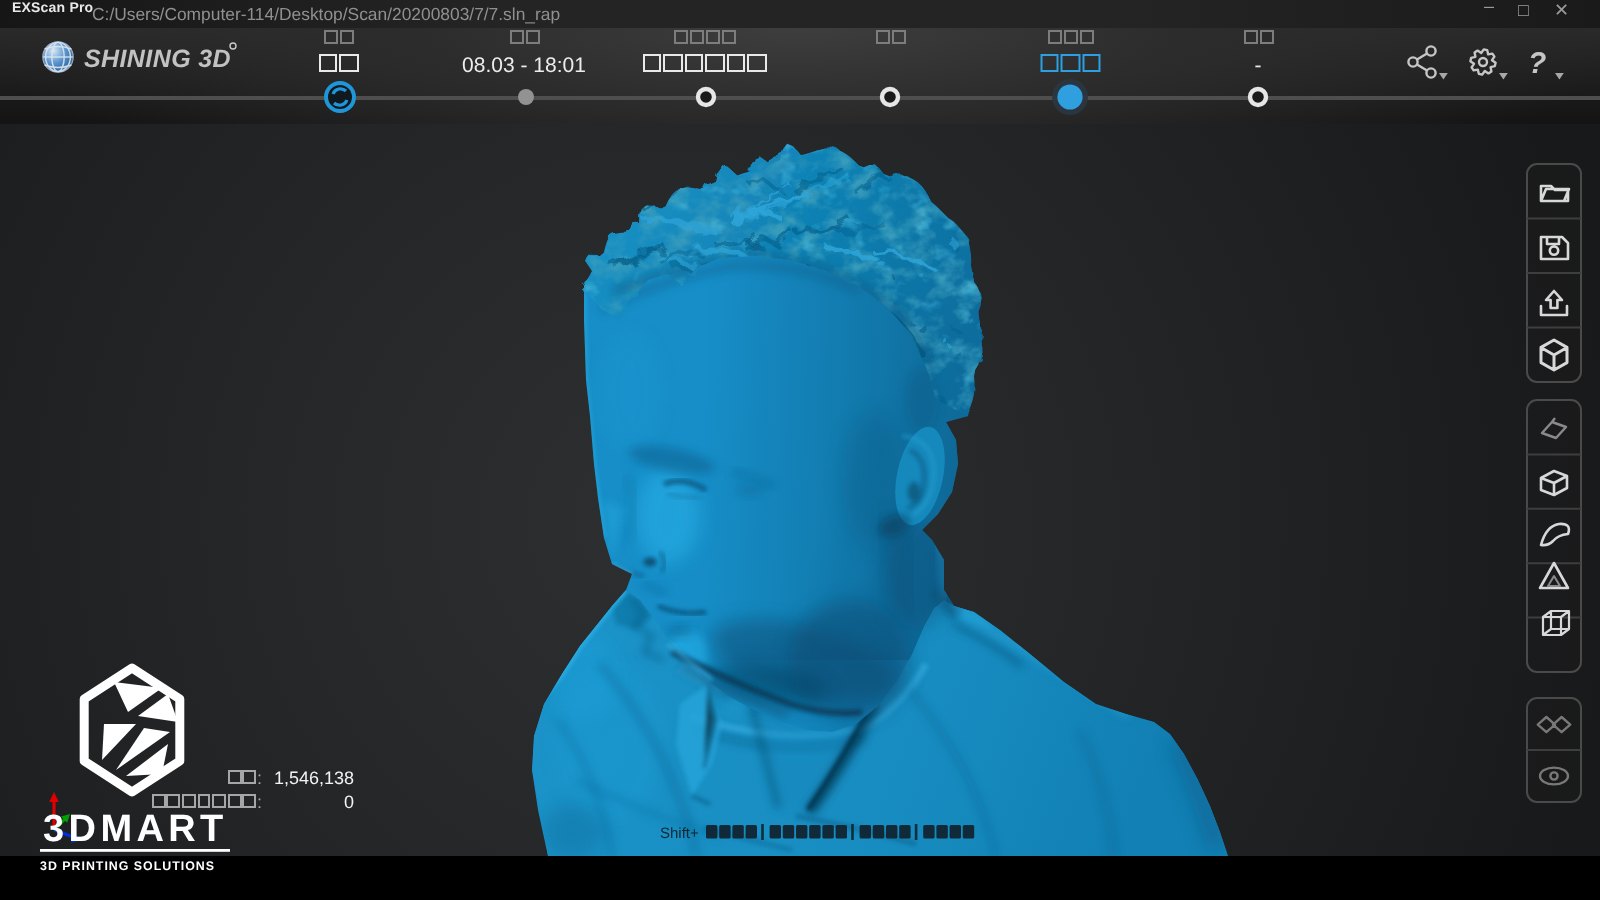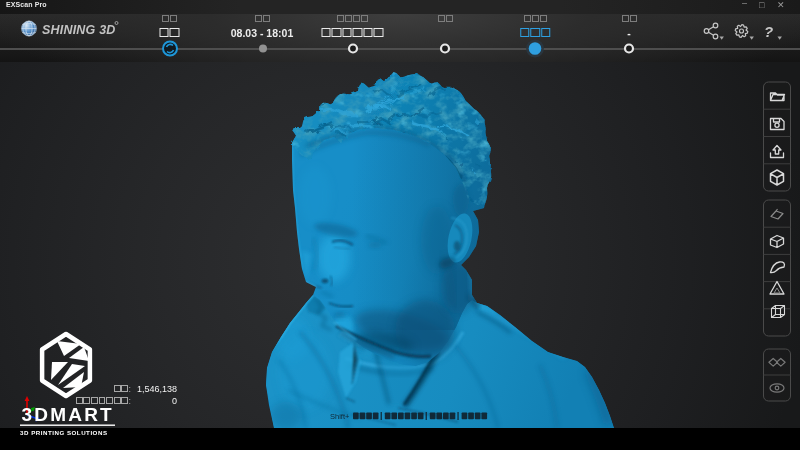--- a/index.html
+++ b/index.html
@@ -7,21 +7,21 @@
 #titlebar{position:absolute;left:0;top:0;width:800px;height:14px;
  background:linear-gradient(90deg,#161616,#242424 30%,#242424 70%,#1a1a1a);}
 #titlebar .t1{position:absolute;left:6px;top:1px;font-size:7px;font-weight:bold;color:#e8e8e8;letter-spacing:0.1px;}
 #titlebar .t2{position:absolute;left:46px;top:1.5px;font-size:8.7px;color:#909090;}
 .winbtn{position:absolute;top:0px;color:#9a9a9a;font-size:9px;}
 #header{position:absolute;left:0;top:14px;width:800px;height:48px;
  background:radial-gradient(ellipse 420px 90px at 400px 0px,#3e3e3e 0%,#2c2c2c 45%,rgba(30,30,30,0) 100%),
  linear-gradient(#2a2a2a,#1a1a1a 70%,#141414);}
 #pline{position:absolute;left:0;top:48px;width:800px;height:1.5px;background:#4e4e4e;}
 .navlab{position:absolute;top:1px;transform:translateX(-50%);color:#7d7d7d;font-size:8px;white-space:nowrap;}
-.navval{position:absolute;top:12.5px;transform:translateX(-50%);color:#ececec;font-size:10.5px;font-weight:bold;white-space:nowrap;}
+.navval{position:absolute;top:12.5px;transform:translateX(-50%);color:#ececec;font-size:10.5px;font-weight:normal;white-space:nowrap;}
 
 .cj{display:inline-block;box-sizing:border-box;vertical-align:middle;position:relative;top:-1px;}
 .navlab .cj{width:7px;height:7px;border:1px solid #7d7d7d;margin:0 0.5px;}
 .navval .cj{width:9.5px;height:9.5px;border:1.5px solid #e9e9e9;margin:0 0.5px;}
 .navval.blue{color:#2da0e2;}
 .navval.blue .cj{border-color:#2da0e2;}
 #viewport{position:absolute;left:0;top:62px;width:800px;height:366px;}
 #blackbar{position:absolute;left:0;top:428px;width:800px;height:22px;background:#000;}
 .stat{position:absolute;font-size:9px;white-space:nowrap;}
 .sl{right:669px;color:#a6a6a6;}
@@ -298,20 +298,21 @@
  <path d="M771.5,308.5 l4,-3 h9 l-4,3 z M771.5,308.5 h9 v9 l4,-3 v-9 M771.5,308.5 v9 h9 M780.5,317.5 l4,-3 M771.5,317.5 l4,-3 h9 M775.5,305.5 v9" stroke-width="1.1"></path>
 </g>
 <g stroke="#787878" stroke-width="1.2" fill="none" stroke-linejoin="round">
  <path d="M773.2,358.5 l4.3,3.8 l-4.3,3.8 l-4.3,-3.8 z M780.8,358.5 l4.3,3.8 l-4.3,3.8 l-4.3,-3.8 z"></path>
  <ellipse cx="777" cy="388" rx="7" ry="4.2"></ellipse>
  <circle cx="777" cy="388" r="1.8"></circle>
 </g>
 </svg>
 <div id="titlebar">
  <span class="t1">EXScan Pro</span>
+ <span class="t2">C:/Users/Computer-114/Desktop/Scan/20200803/7/7.sln_rap</span>
  <span class="winbtn" style="left:742px;top:-2px;">–</span>
  <span class="winbtn" style="left:759px;">□</span>
  <span class="winbtn" style="left:777px;">✕</span>
 </div>
 <div id="header">
  <span class="navlab" style="left:169px"><i class="cj"></i><i class="cj"></i></span>
  <span class="navval" style="left:169px"><i class="cj"></i><i class="cj"></i></span>
  <span class="navlab" style="left:262px"><i class="cj"></i><i class="cj"></i></span>
  <span class="navval" style="left:262px">08.03 - 18:01</span>
  <span class="navlab" style="left:352px"><i class="cj"></i><i class="cj"></i><i class="cj"></i><i class="cj"></i></span>

